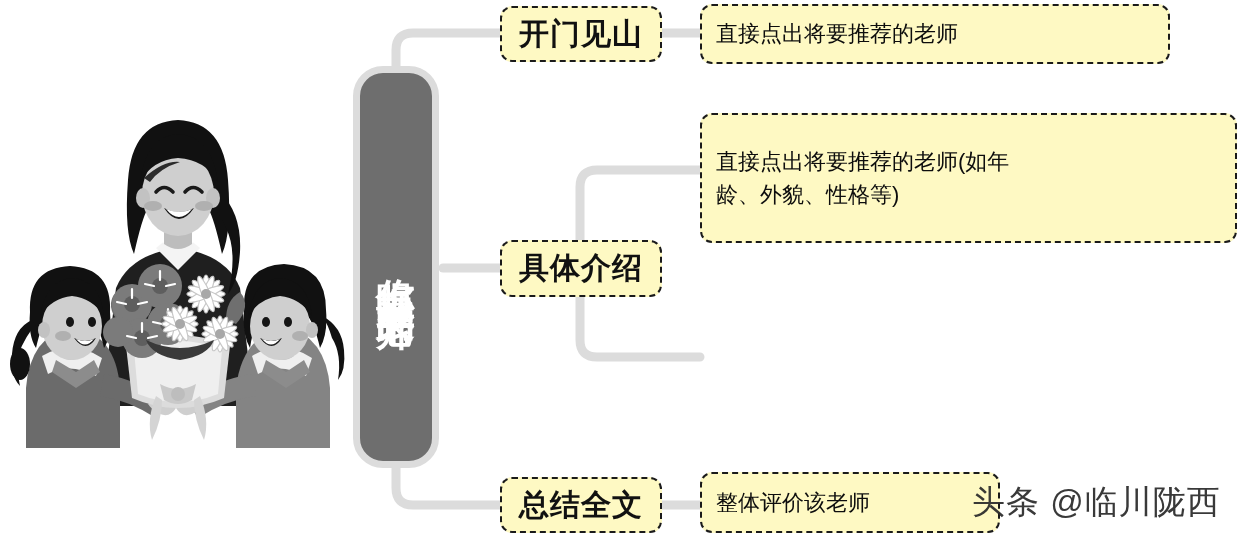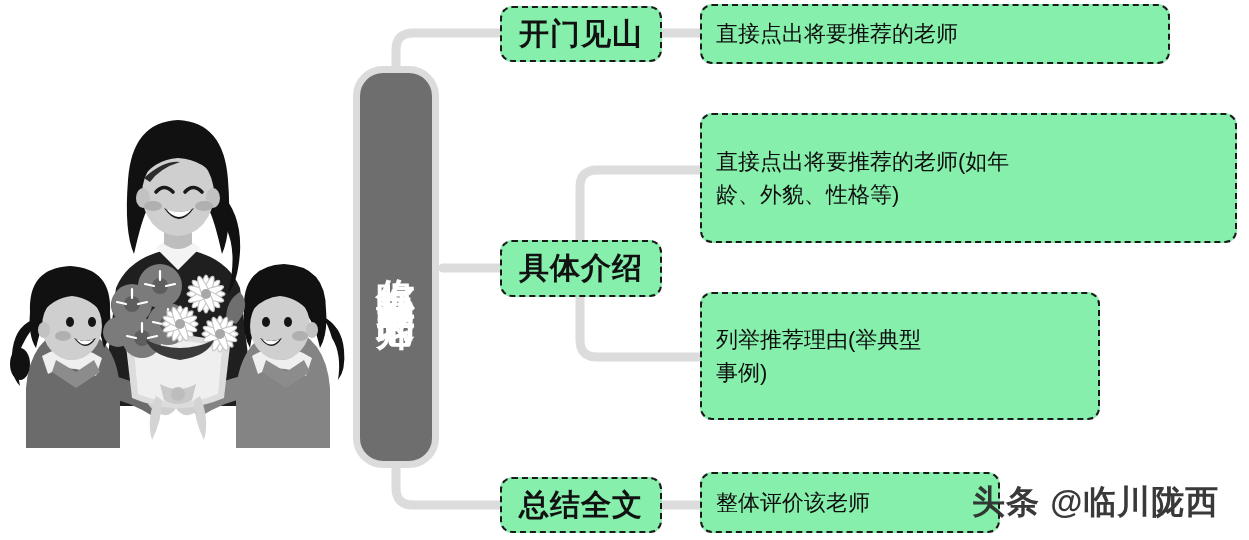--- a/index.html
+++ b/index.html
@@ -35,21 +35,21 @@
     letter-spacing:5px;
     line-height:1;
     white-space:nowrap;
   }
 
   
   .dashbox{
     position:absolute;
     border:2px dashed #1a1a1a;
     border-radius:12px;
-    background:#86efac;
+    background:#fef9c3;
     box-sizing:border-box;
     display:flex;
     align-items:center;
   }
   .branch{
     justify-content:center;
   }
   .branch .txt{
     font-family:"Liberation Sans","DejaVu Sans",sans-serif;
     font-weight:bold;
@@ -71,21 +71,21 @@
   .leaf.two-line .txt{line-height:1.5;}
 
   
   #illus{position:absolute;left:8px;top:88px;width:340px;height:370px;}
 
   
   .watermark{
     position:absolute;
     left:972px;top:480px;
     font-family:"Liberation Sans","DejaVu Sans",sans-serif;
-    font-weight:bold;
+    font-weight:normal;
     font-size:33px;
     color:#2b2b2b;
     letter-spacing:1px;
     white-space:nowrap;
     opacity:.93;
   }
 </style>
 </head>
 <body>
 
@@ -292,26 +292,20 @@
     <span class="txt">具体介绍</span>
   </div>
 
   <div class="dashbox leaf two-line" style="left:700px;top:113px;width:537px;height:130px;">
     <div class="txt">
       <div>直接点出将要推荐的老师(如年</div>
       <div>龄、外貌、性格等)</div>
     </div>
   </div>
 
-  <div class="dashbox leaf two-line" style="left:700px;top:292px;width:400px;height:128px;">
-    <div class="txt">
-      <div>列举推荐理由(举典型</div>
-      <div>事例)</div>
-    </div>
-  </div>
 
   <div class="dashbox branch" style="left:500px;top:477px;width:162px;height:56px;text-align:right;">
     <span class="txt">总结全文</span>
   </div>
 
   <div class="dashbox leaf" style="left:700px;top:472px;width:300px;height:61px;text-align:right;">
     <div class="txt">
       <div>整体评价该老师</div>
     </div>
   </div>

